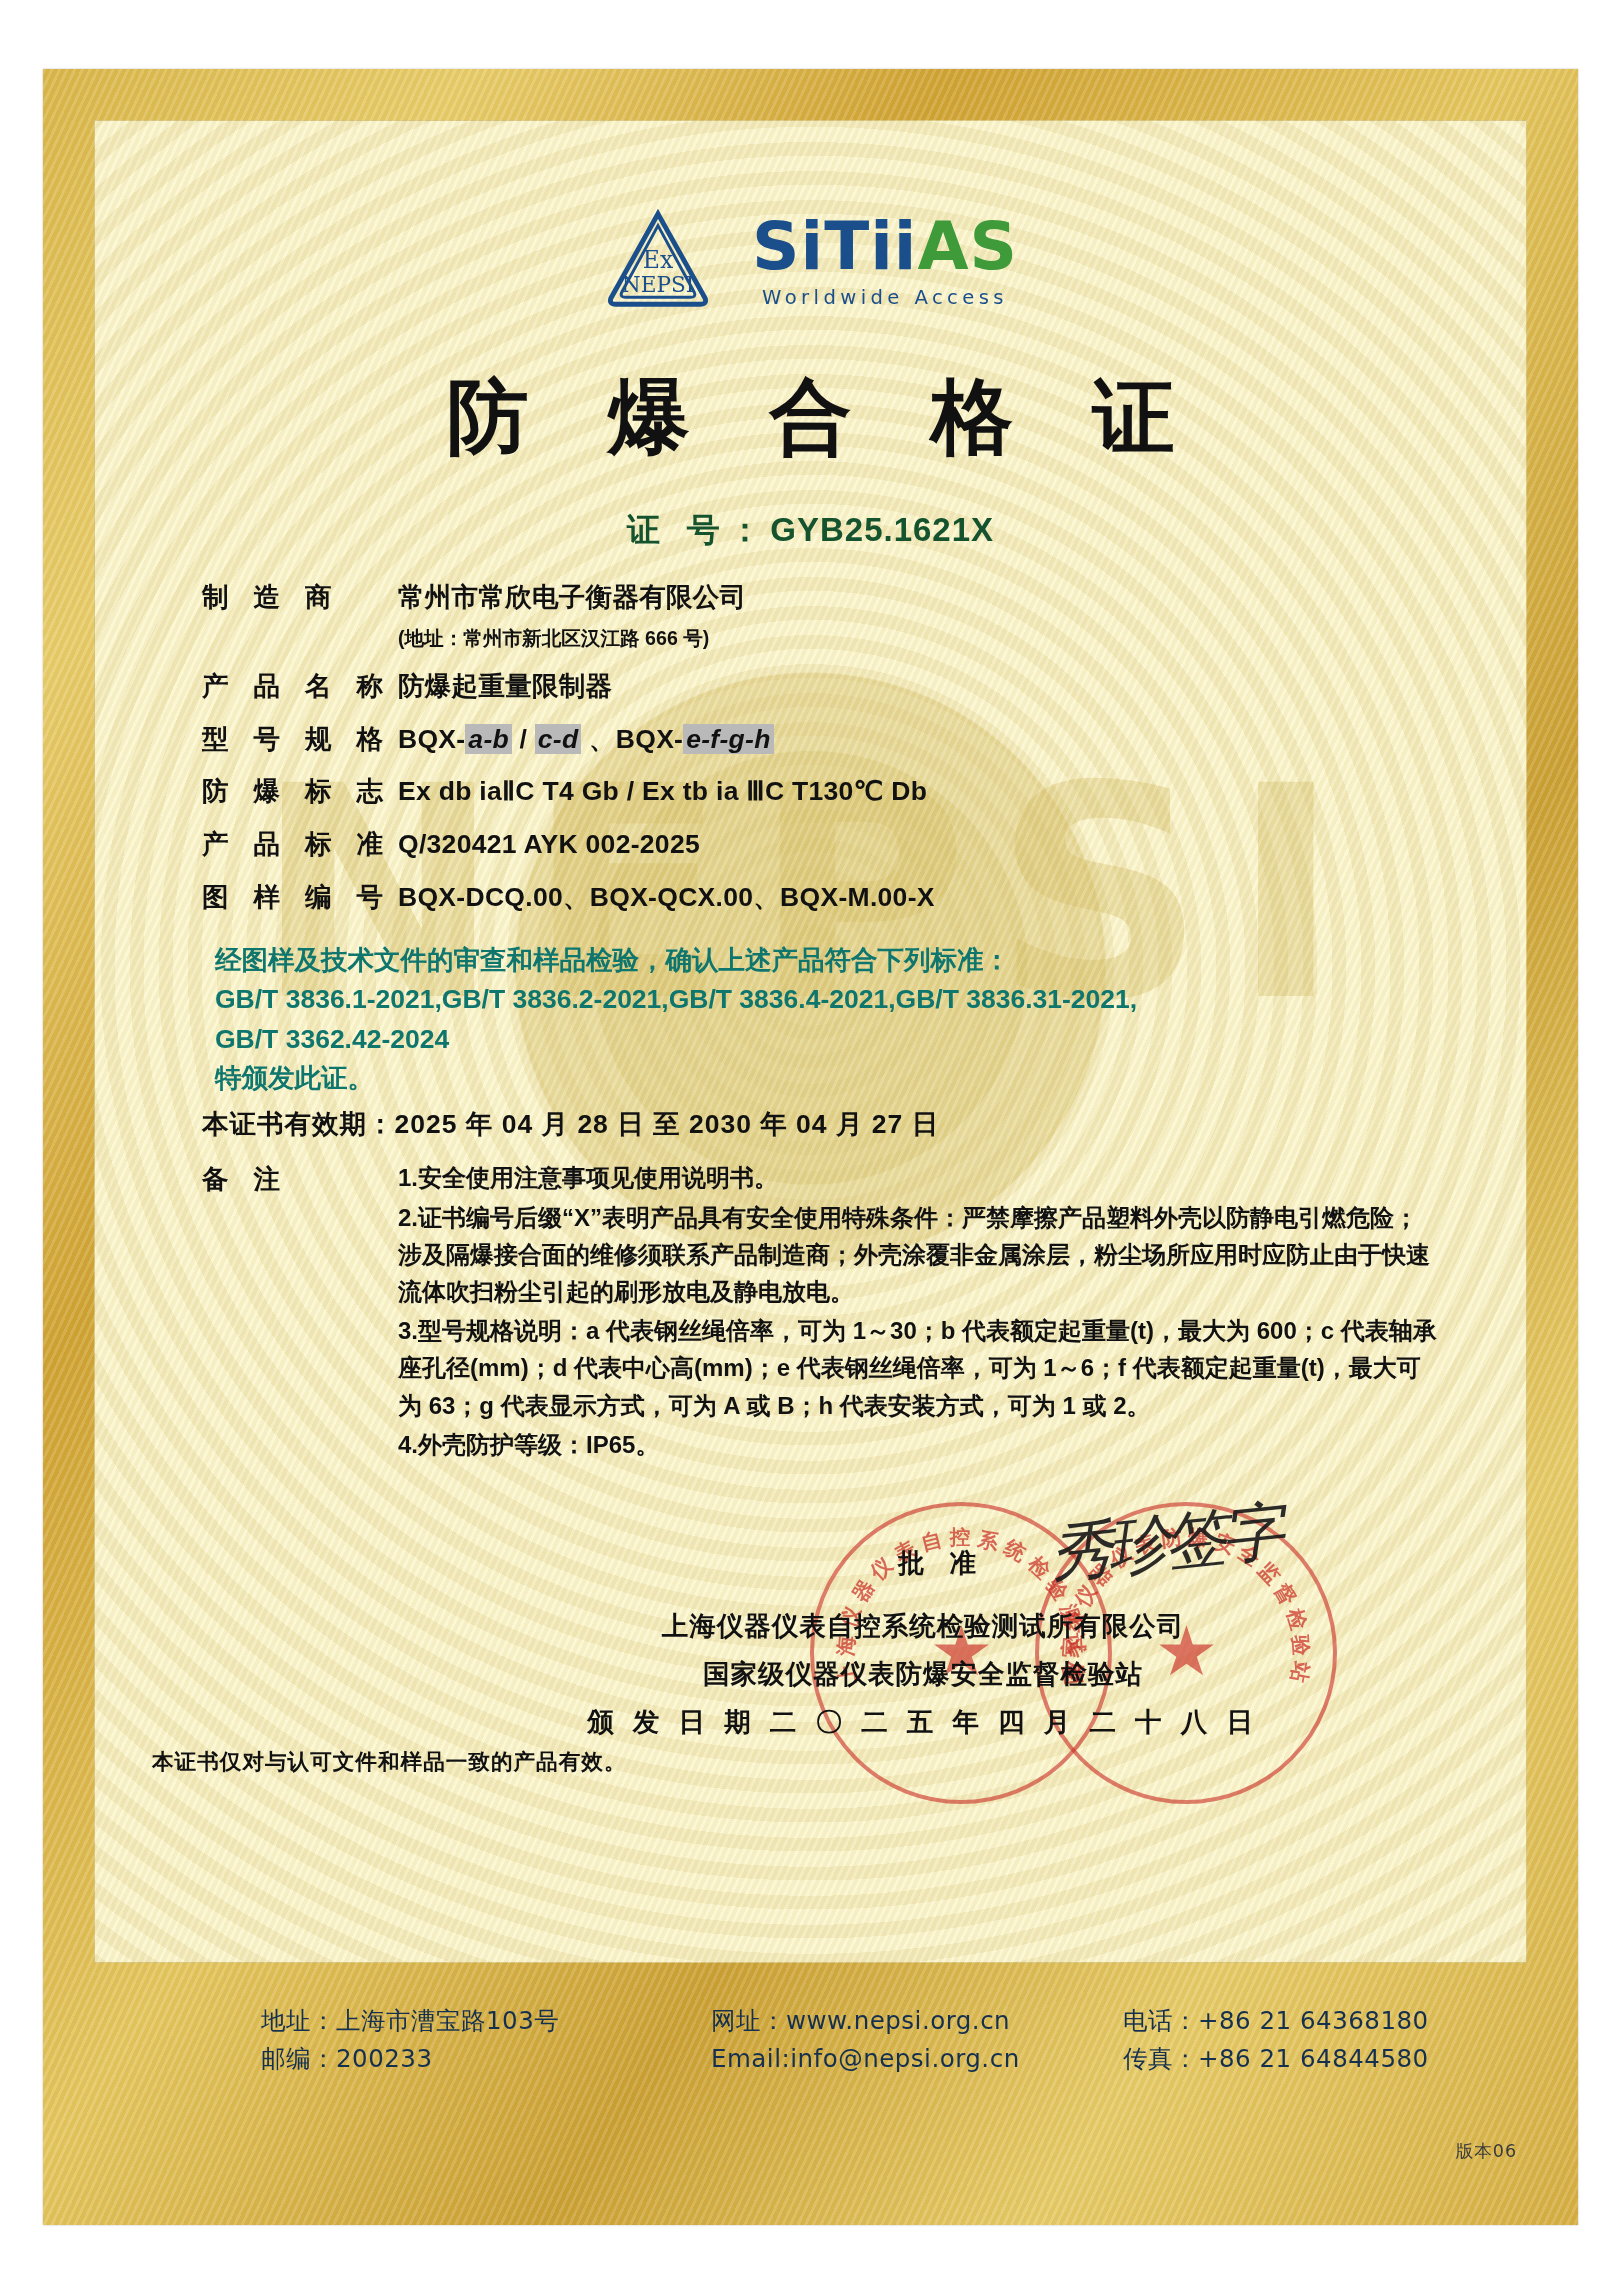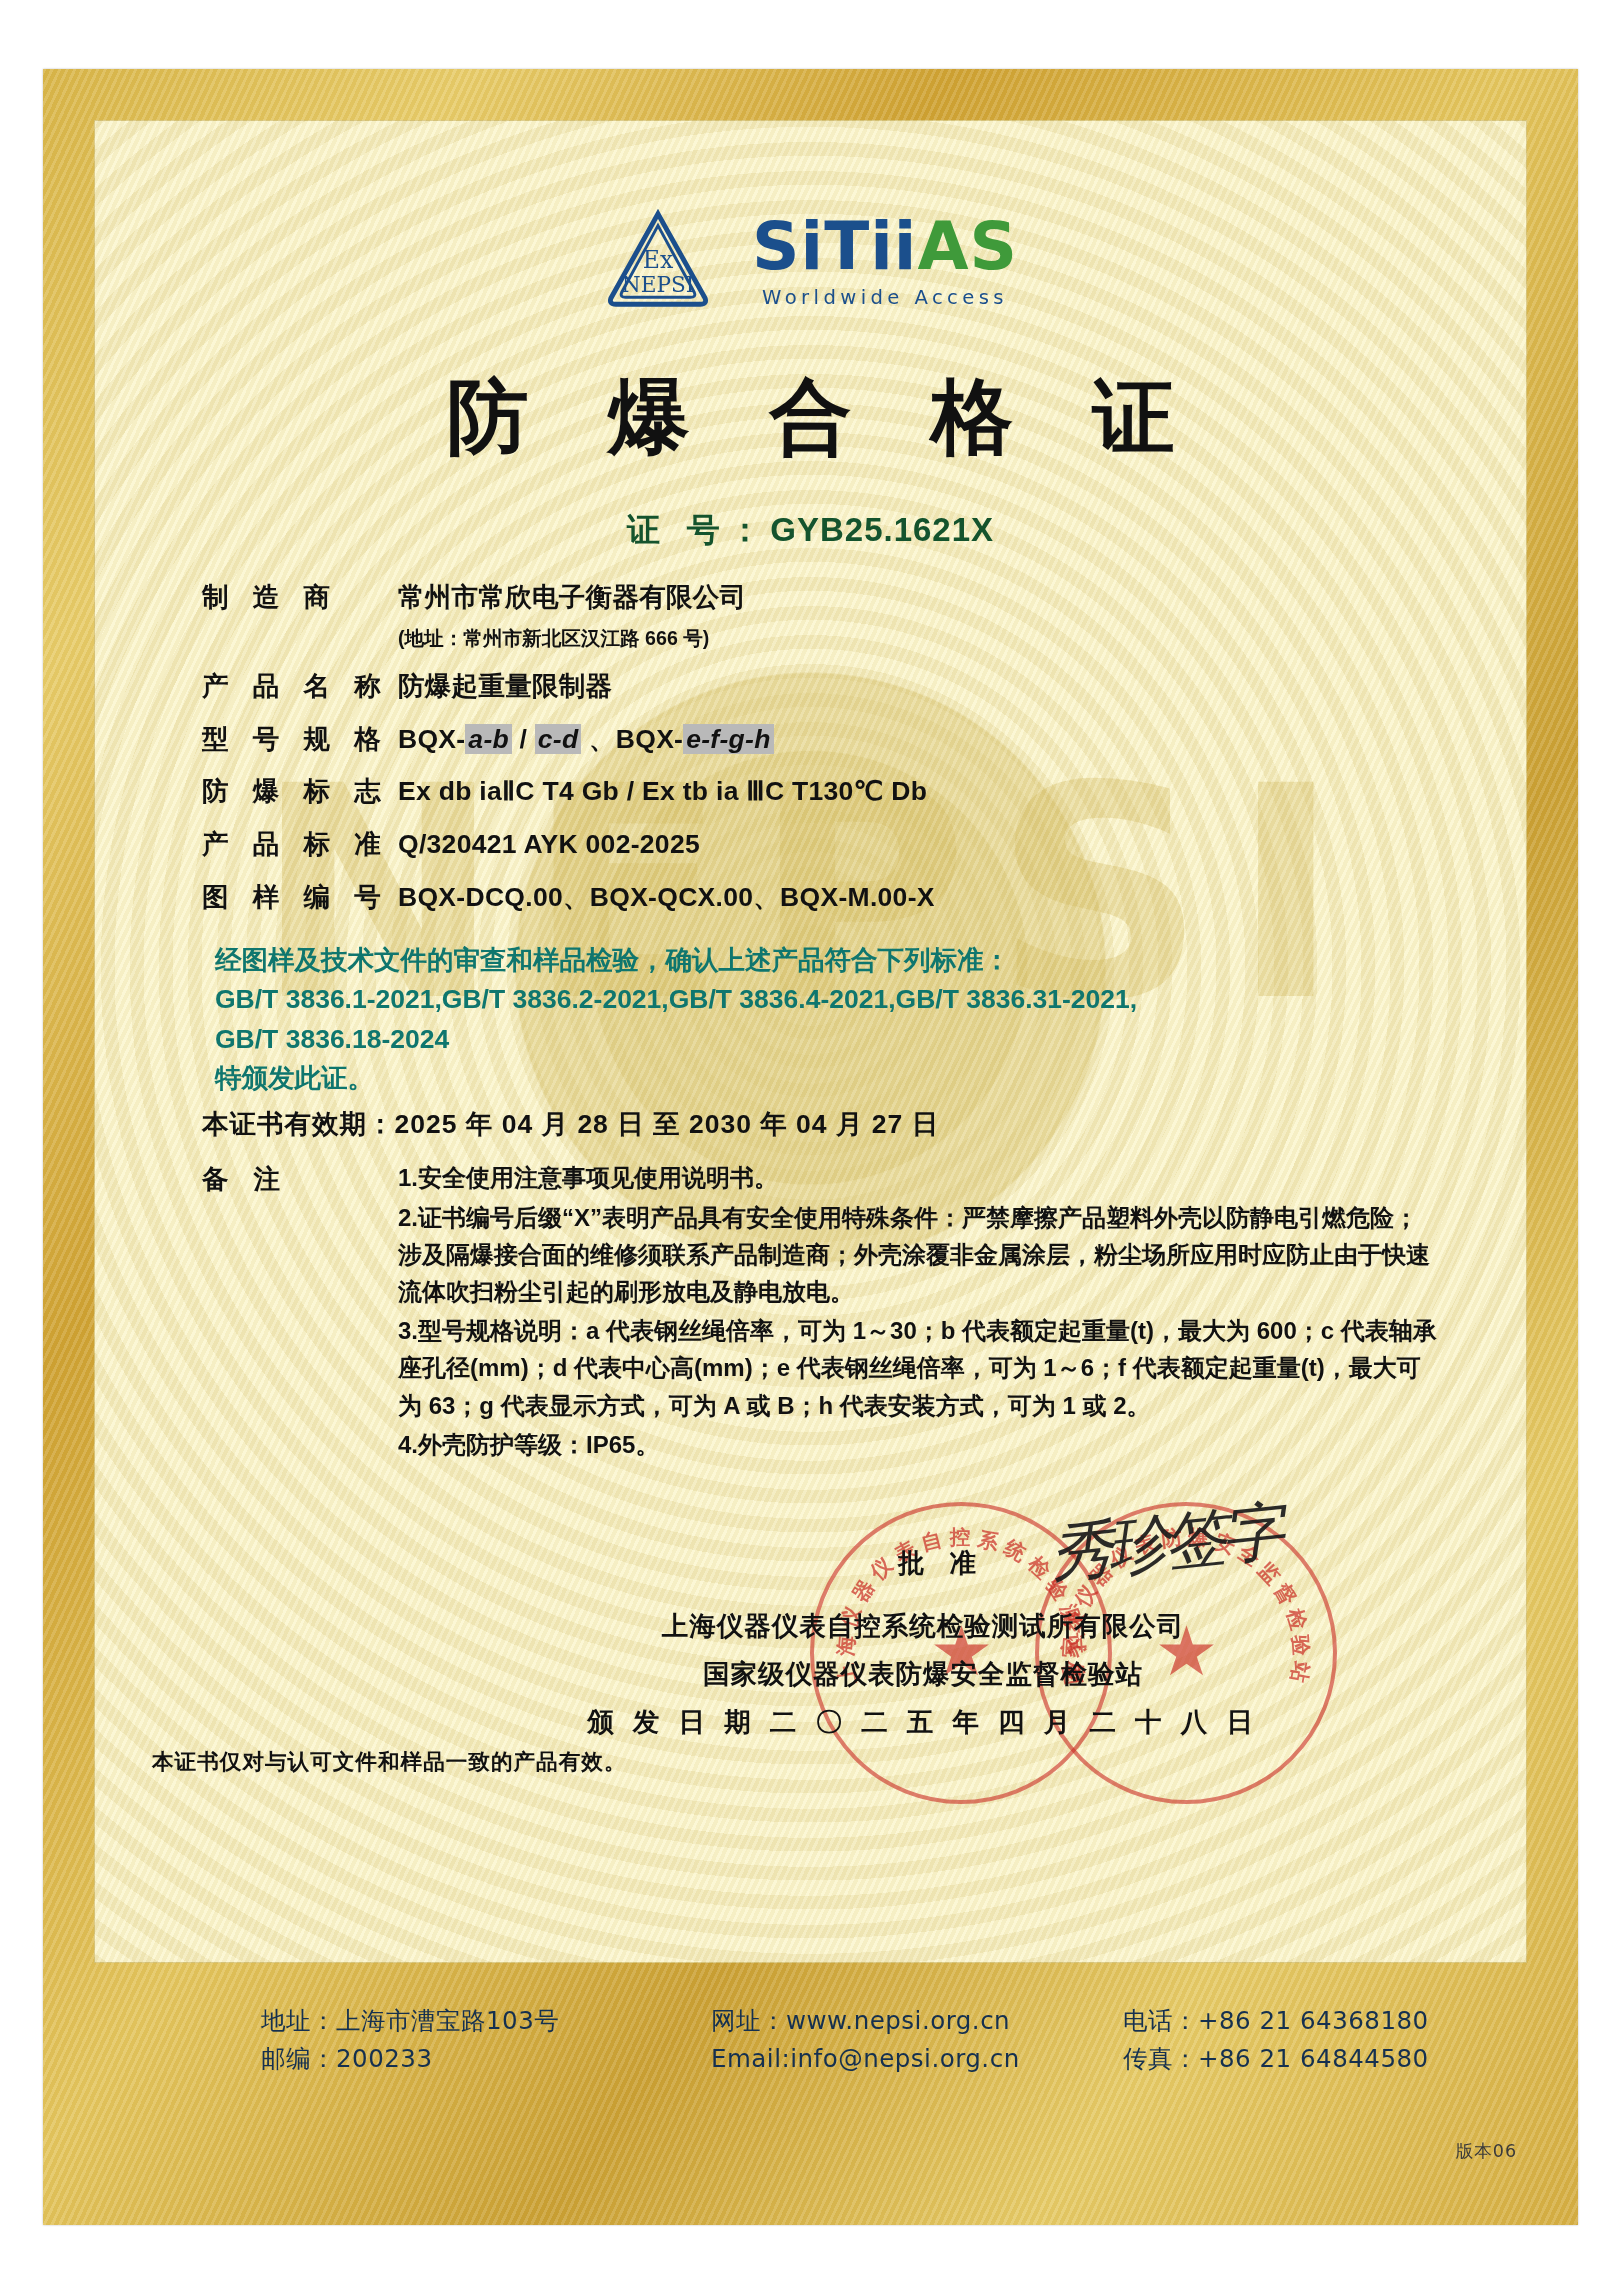--- a/index.html
+++ b/index.html
@@ -150,21 +150,20 @@
     align-items: baseline;
     margin-bottom: 16.7px;
   }
   .field-label {
     width: 196px;
     flex: 0 0 196px;
     font-size: 26.5px;
     font-weight: 700;
     letter-spacing: 8.8px;
     color: #111;
-    font-family: Liberation Serif, serif;
   }
   .field-value {
     font-size: 26.5px;
     font-weight: 700;
     color: #111;
     letter-spacing: 0.3px;
   }
   .addr-row {
     padding-left: 196px;
     margin: -5.9px 0 15.7px 0;
@@ -410,21 +409,21 @@
 
           <div class="field-row">
             <div class="field-label">图 样 编 号</div>
             <div class="field-value">BQX-DCQ.00、BQX-QCX.00、BQX-M.00-X</div>
           </div>
         </div>
 
         <div class="para">
           <span class="ln">经图样及技术文件的审查和样品检验，确认上述产品符合下列标准：</span>
           <span class="ln">GB/T 3836.1-2021,GB/T 3836.2-2021,GB/T 3836.4-2021,GB/T 3836.31-2021,</span>
-          <span class="ln">GB/T 3836.18-2024</span>
+          <span class="ln">GB/T 3362.42-2024</span>
           <span class="ln">特颁发此证。</span>
         </div>
 
         <div class="valid">本证书有效期：2025 年 04 月 28 日 至 2030 年 04 月 27 日</div>
 
         <div class="remarks">
           <div class="remarks-label">备 注</div>
           <div class="remarks-body">
             <p>1.安全使用注意事项见使用说明书。</p>
             <p>2.证书编号后缀“X”表明产品具有安全使用特殊条件：严禁摩擦产品塑料外壳以防静电引燃危险；涉及隔爆接合面的维修须联系产品制造商；外壳涂覆非金属涂层，粉尘场所应用时应防止由于快速流体吹扫粉尘引起的刷形放电及静电放电。</p>

